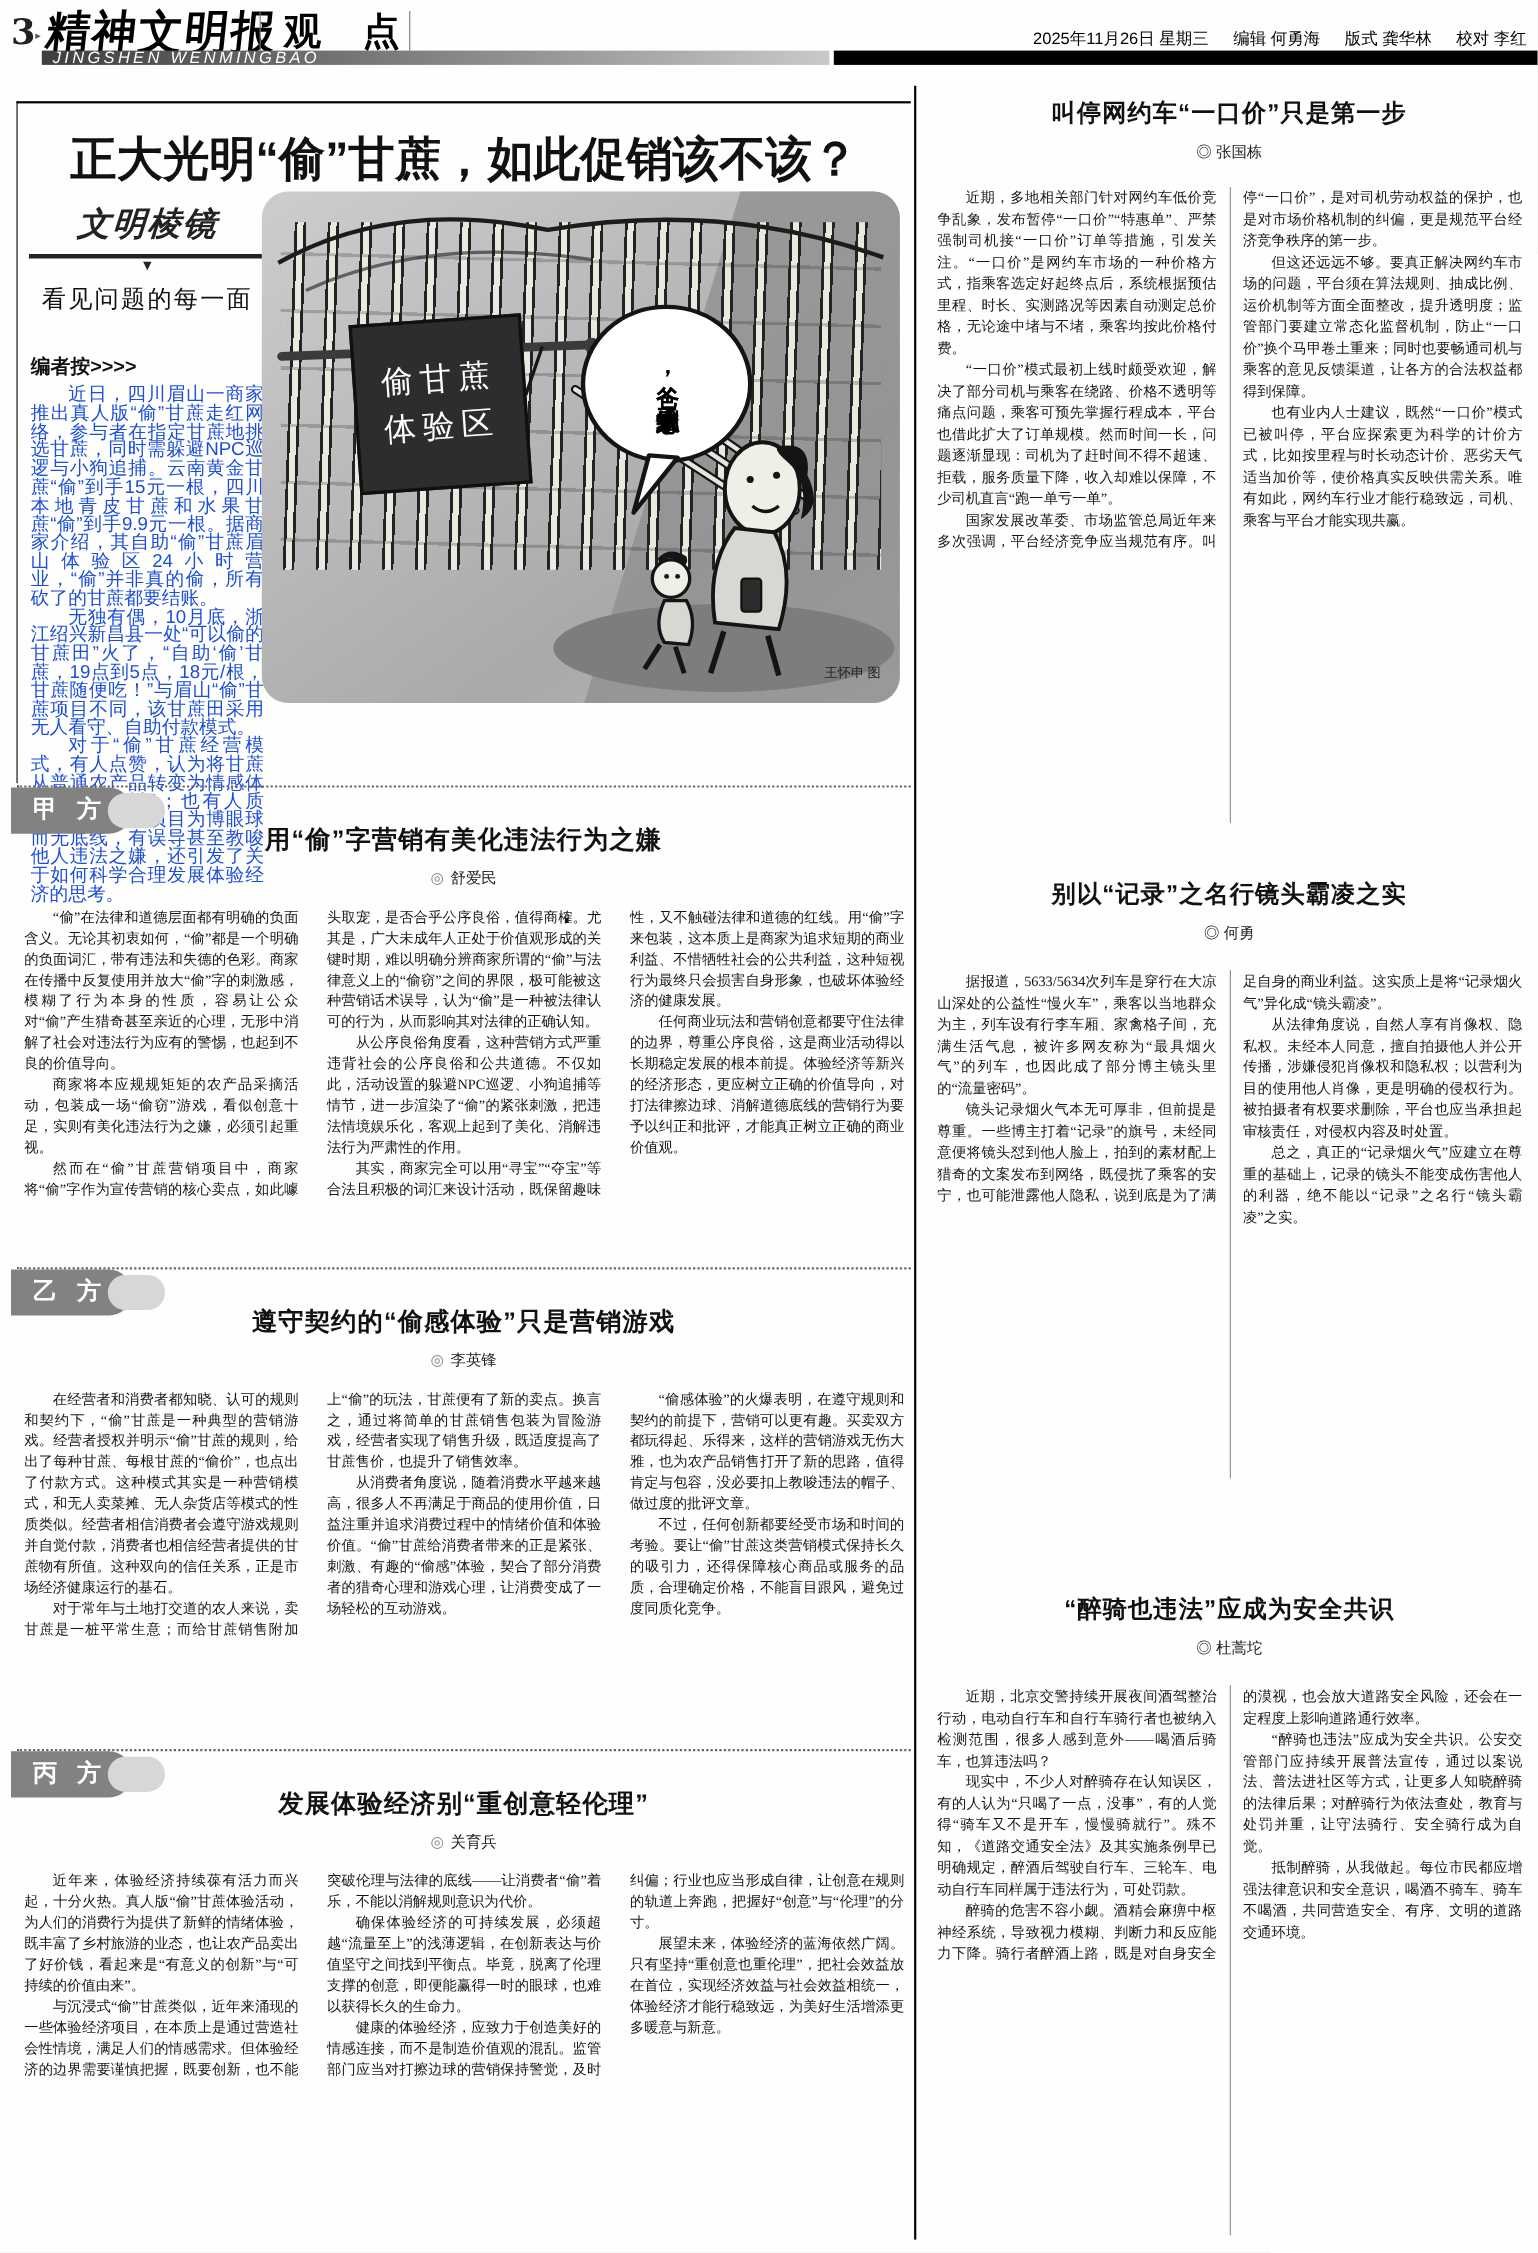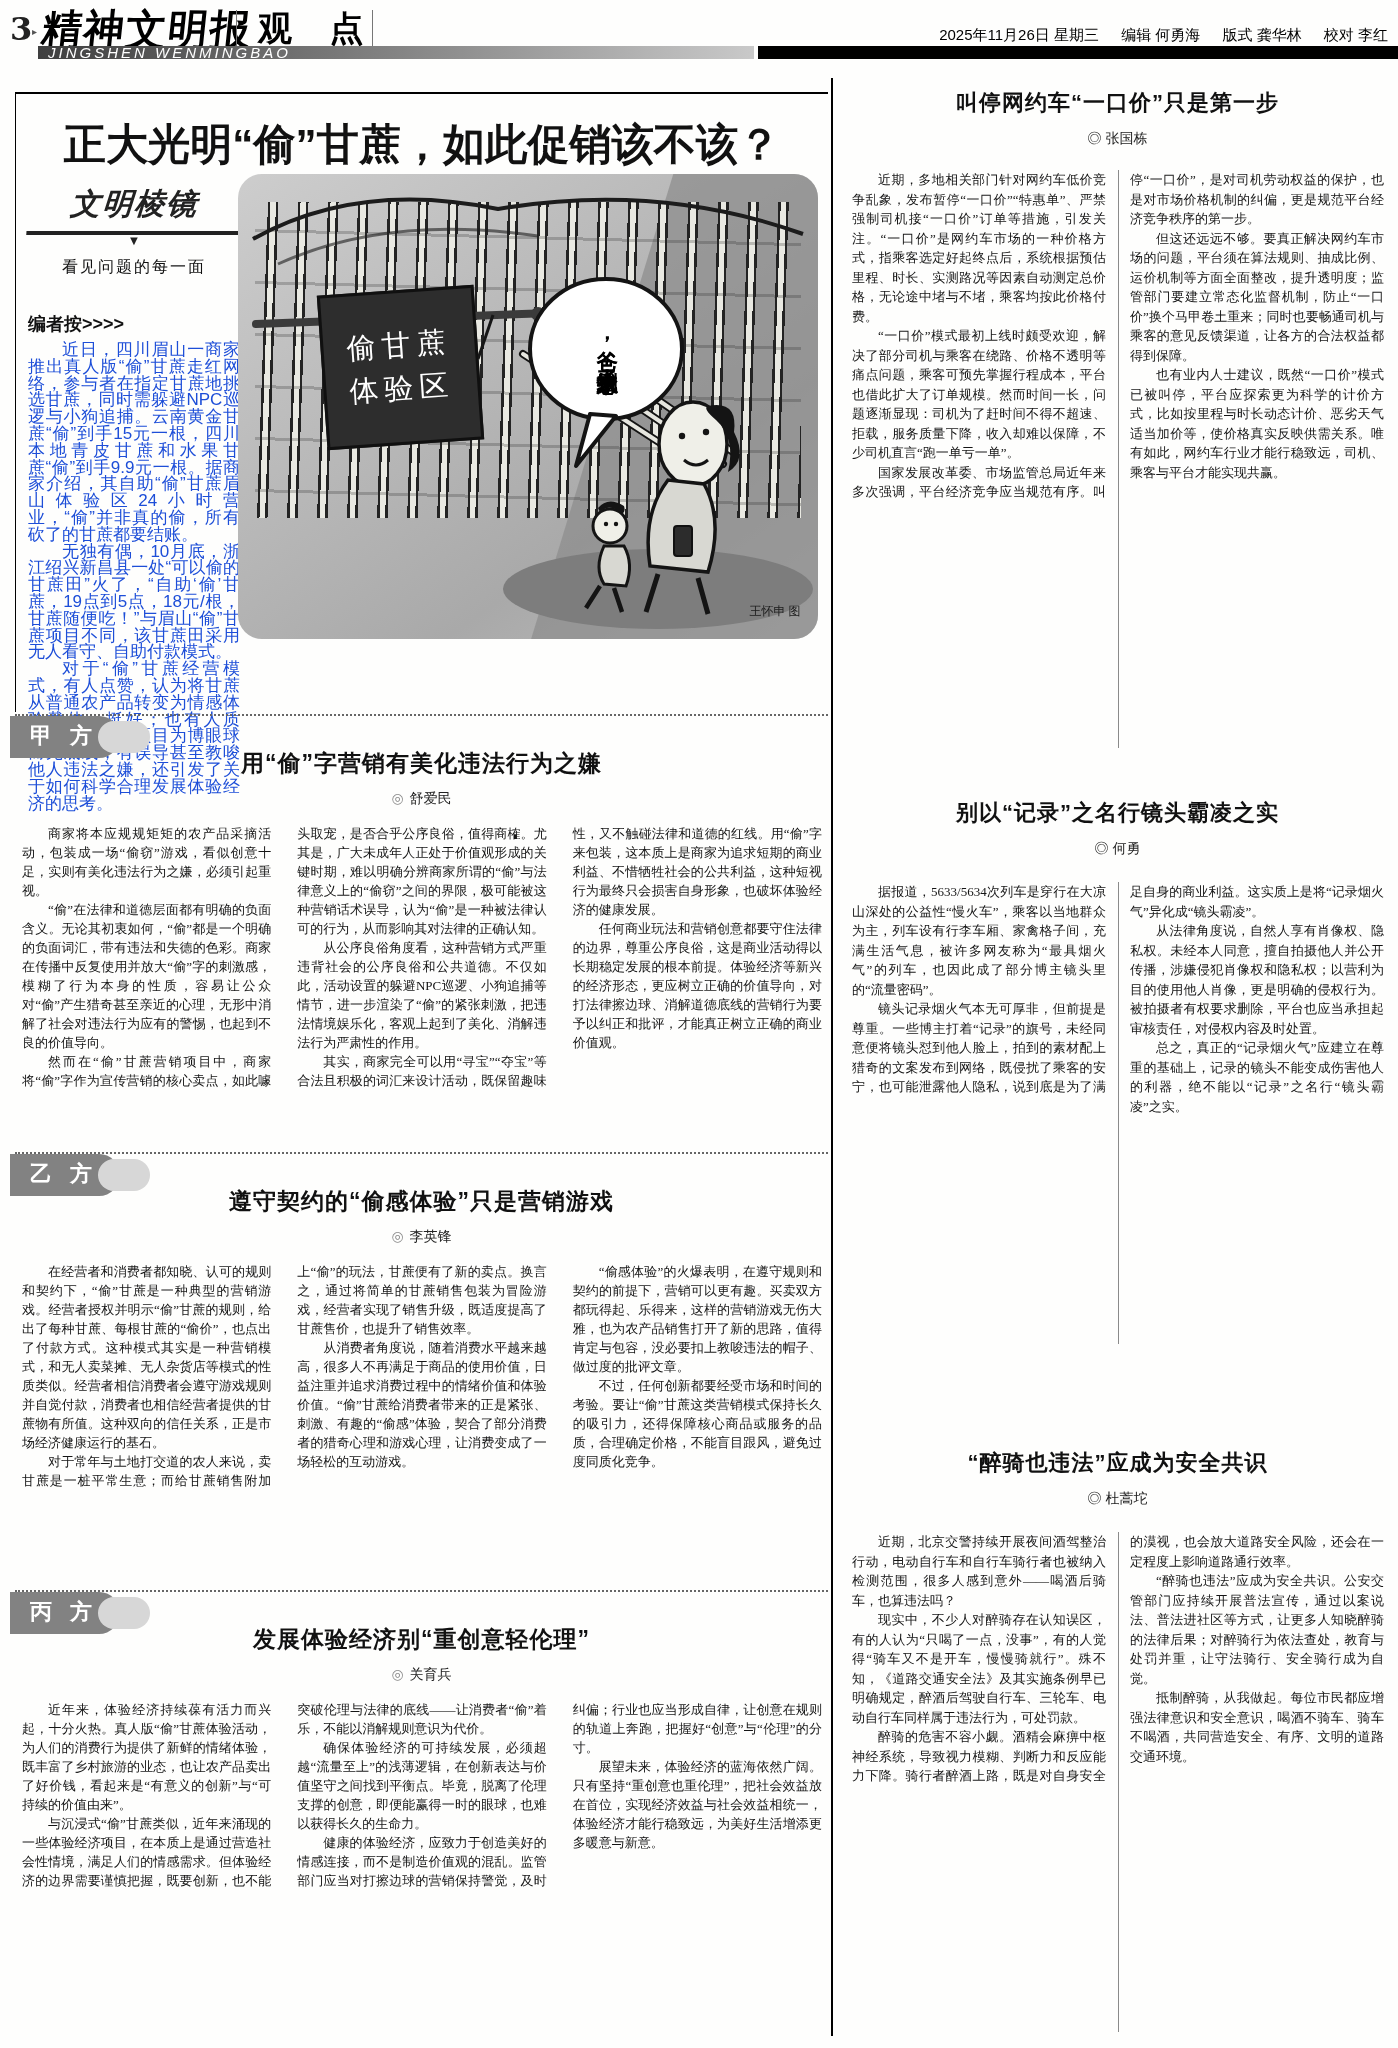--- a/index.html
+++ b/index.html
@@ -23,21 +23,21 @@
   
   .feature{position:absolute;left:15px;top:92px;width:813px;height:620px;
            border-top:2px solid #000;border-left:1px solid #000;box-sizing:border-box;}
   .feature-headline{position:absolute;left:10px;right:10px;top:22px;text-align:center;
            font-weight:900;font-size:43px;letter-spacing:0px;transform:scaleX(.98);white-space:nowrap;}
   .colside{position:absolute;left:12px;top:90px;width:212px;}
   .column-logo{font:900 italic 30px "Liberation Sans",sans-serif;color:#222;letter-spacing:2px;
                text-align:center;padding-bottom:6px;border-bottom:4px solid #222;transform:skewX(-4deg);}
   .logo-tri{display:block;text-align:center;color:#222;font-size:13px;line-height:8px;margin-top:2px;}
   .column-tagline{margin-top:12px;text-align:center;font-family:"Liberation Serif",serif;
-                  font-size:16px;letter-spacing:2px;color:#111;}
+                  font-size:22px;letter-spacing:2px;color:#111;}
   .ed-label{margin-top:34px;font-weight:700;font-size:18px;}
   .ed-note{margin-top:6px;}
   .ed-note p{margin:0;font-size:17px;line-height:16.8px;text-align:justify;text-indent:2em;color:#1d4ed8;}
   
   .cartoon{position:absolute;left:222px;top:80px;width:580px;height:465px;border-radius:24px;
            background:linear-gradient(145deg,#cdcdcd,#a9a9a9 70%,#bdbdbd);overflow:hidden;}
   .band{position:absolute;right:-14%;top:-12%;width:52%;height:130%;background:#8d8d8d;
         transform:skewX(-17deg);opacity:.75;}
   .canes{position:absolute;left:3%;right:3%;top:6%;bottom:26%;
      background:
@@ -163,22 +163,22 @@
     </div>
   </div>
 
   <div class="dotted" style="top:714px;"></div>
   <div class="badge" style="top:716px;">甲 方</div>
   <div class="art-title" style="top:748px;">用“偷”字营销有美化违法行为之嫌</div>
   <div class="byline" style="top:790px;">
     <span class="mark">◎</span><span>舒爱民</span>
   </div>
   <div class="body3" style="top:824px;height:320px;">
+      <p>“偷”在法律和道德层面都有明确的负面含义。无论其初衷如何，“偷”都是一个明确的负面词汇，带有违法和失德的色彩。商家在传播中反复使用并放大“偷”字的刺激感，模糊了行为本身的性质，容易让公众对“偷”产生猎奇甚至亲近的心理，无形中消解了社会对违法行为应有的警惕，也起到不良的价值导向。</p>
       <p>商家将本应规规矩矩的农产品采摘活动，包装成一场“偷窃”游戏，看似创意十足，实则有美化违法行为之嫌，必须引起重视。</p>
-      <p>“偷”在法律和道德层面都有明确的负面含义。无论其初衷如何，“偷”都是一个明确的负面词汇，带有违法和失德的色彩。商家在传播中反复使用并放大“偷”字的刺激感，模糊了行为本身的性质，容易让公众对“偷”产生猎奇甚至亲近的心理，无形中消解了社会对违法行为应有的警惕，也起到不良的价值导向。</p>
       <p>然而在“偷”甘蔗营销项目中，商家将“偷”字作为宣传营销的核心卖点，如此噱头取宠，是否合乎公序良俗，值得商榷。尤其是，广大未成年人正处于价值观形成的关键时期，难以明确分辨商家所谓的“偷”与法律意义上的“偷窃”之间的界限，极可能被这种营销话术误导，认为“偷”是一种被法律认可的行为，从而影响其对法律的正确认知。</p>
       <p>从公序良俗角度看，这种营销方式严重违背社会的公序良俗和公共道德。不仅如此，活动设置的躲避NPC巡逻、小狗追捕等情节，进一步渲染了“偷”的紧张刺激，把违法情境娱乐化，客观上起到了美化、消解违法行为严肃性的作用。</p>
       <p>其实，商家完全可以用“寻宝”“夺宝”等合法且积极的词汇来设计活动，既保留趣味性，又不触碰法律和道德的红线。用“偷”字来包装，这本质上是商家为追求短期的商业利益、不惜牺牲社会的公共利益，这种短视行为最终只会损害自身形象，也破坏体验经济的健康发展。</p>
       <p>任何商业玩法和营销创意都要守住法律的边界，尊重公序良俗，这是商业活动得以长期稳定发展的根本前提。体验经济等新兴的经济形态，更应树立正确的价值导向，对打法律擦边球、消解道德底线的营销行为要予以纠正和批评，才能真正树立正确的商业价值观。</p>
     </div>
 
   <div class="dotted" style="top:1152px;"></div>
   <div class="badge" style="top:1154px;">乙 方</div>
   <div class="art-title" style="top:1186px;">遵守契约的“偷感体验”只是营销游戏</div>
   <div class="byline" style="top:1228px;">

